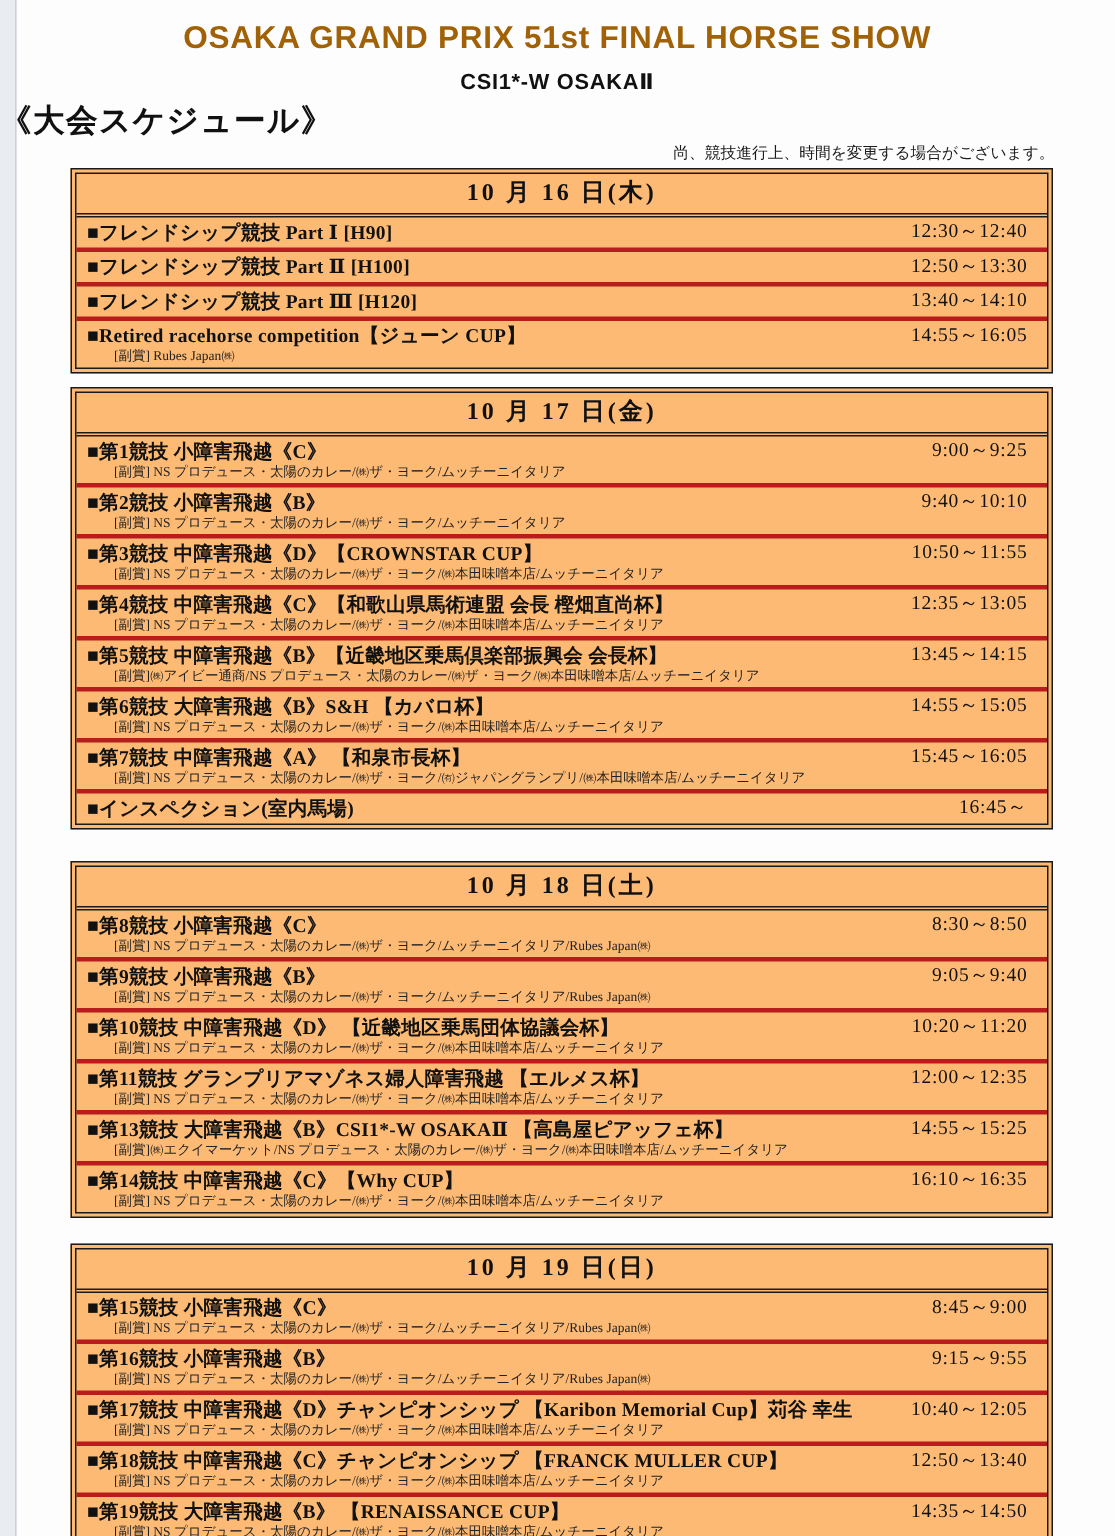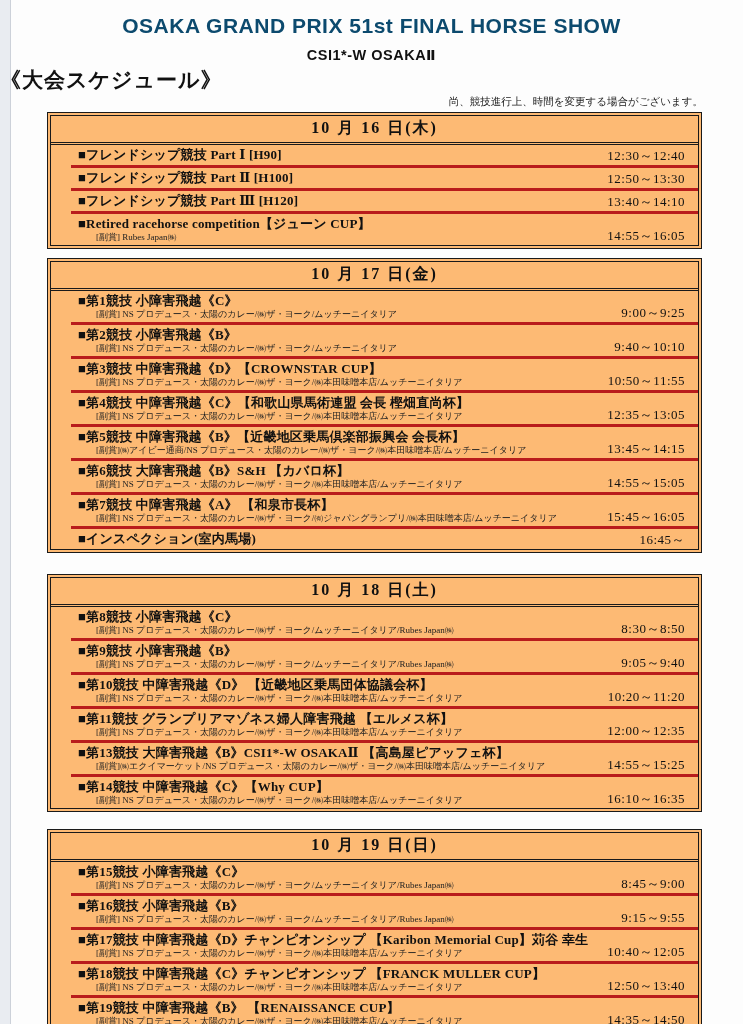--- a/index.html
+++ b/index.html
@@ -18,21 +18,21 @@
     border-right: 1px solid #ccd1d9;
   }
   .page { position: relative; padding-top: 14px; }
   .doc-title {
     margin: 0;
     text-align: center;
     font-family: "Liberation Sans", "DejaVu Sans", sans-serif;
     font-weight: 700;
     font-size: 21px;
     letter-spacing: 0.5px;
-    color: #0c4a6e;
+    color: #a16207;
   }
   .doc-subtitle {
     margin: 9px 0 0 0;
     text-align: center;
     font-family: "Liberation Sans", "DejaVu Sans", sans-serif;
     font-weight: 700;
     font-size: 14.5px;
     letter-spacing: 0.5px;
   }
   .schedule-heading {
@@ -59,22 +59,21 @@
   .sch-head {
     text-align: center;
     font-size: 16px;
     font-weight: 700;
     letter-spacing: 2px;
     padding: 2px 0 3px 0;
     border-bottom: 3px double #1a1a1a;
   }
   .sch-row {
     display: flex;
-    align-items: flex-end;
-    margin-left: 20px;
+    align-items: flex-start;
   }
   .sch-row + .sch-row { border-top: 3px solid #b91c1c; }
   .cell-left { flex: 1; padding: 2px 4px 2px 7px; min-width: 0; }
   .row-title {
     font-size: 13px;
     line-height: 16px;
     font-weight: 600;
     white-space: nowrap;
     letter-spacing: 0.2px;
   }
@@ -262,21 +261,21 @@
         </div>
         <div class="sch-row">
           <div class="cell-left">
             <div class="row-title">■第18競技  中障害飛越《C》チャンピオンシップ 【FRANCK MULLER CUP】</div>
             <div class="row-prize">[副賞] NS プロデュース・太陽のカレー/㈱ザ・ヨーク/㈱本田味噌本店/ムッチーニイタリア</div>
           </div>
           <div class="cell-time">12:50～13:40</div>
         </div>
         <div class="sch-row">
           <div class="cell-left">
-            <div class="row-title">■第19競技  中障害飛越《B》 【RENAISSANCE CUP】</div>
+            <div class="row-title">■第19競技  大障害飛越《B》 【RENAISSANCE CUP】</div>
             <div class="row-prize">[副賞] NS プロデュース・太陽のカレー/㈱ザ・ヨーク/㈱本田味噌本店/ムッチーニイタリア</div>
           </div>
           <div class="cell-time">14:35～14:50</div>
         </div>
         <div class="sch-row"></div>
       </section>
     </div>
 </div>
 
 </body></html>

